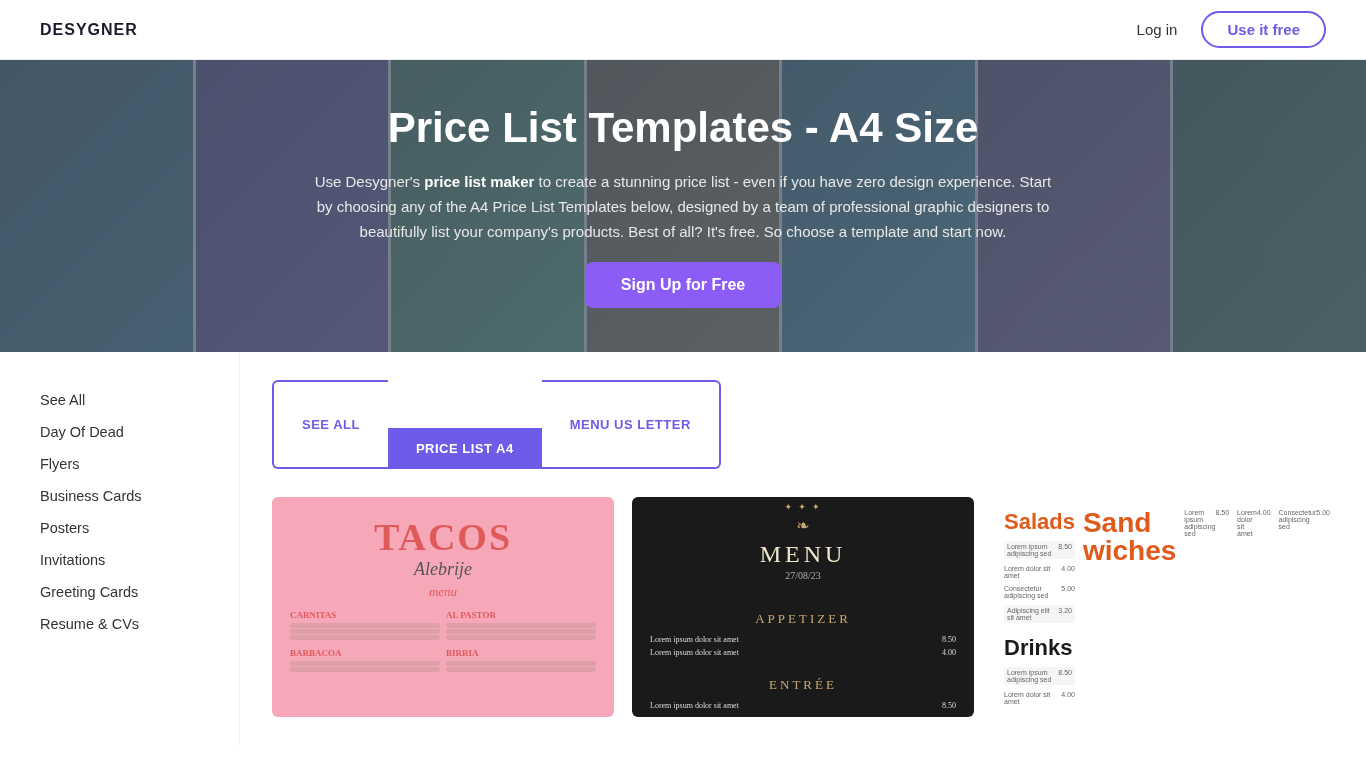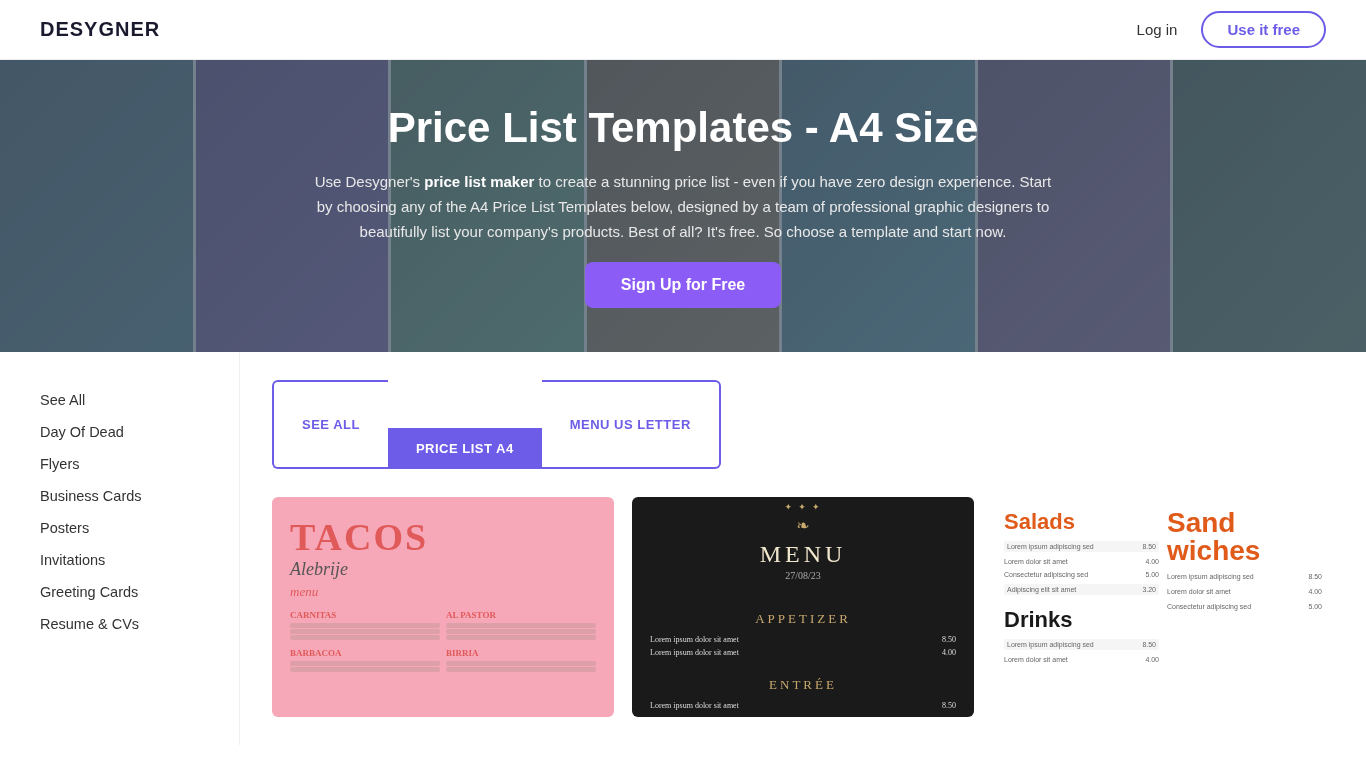--- a/index.html
+++ b/index.html
@@ -11,21 +11,21 @@
       align-items: center;
       justify-content: space-between;
       padding: 0 40px;
       height: 60px;
       background: #fff;
       border-bottom: 1px solid #eee;
       position: relative;
       z-index: 10;
     }
     .navbar-logo {
-      font-size: 20px;
+      font-size: 16px;
       font-weight: 900;
       color: #1a1a2e;
       letter-spacing: 1px;
     }
     .navbar-actions {
       display: flex;
       align-items: center;
       gap: 24px;
     }
     .nav-login {
@@ -182,21 +182,21 @@
       height: 220px;
       cursor: pointer;
       position: relative;
     }
 
     
     .card-tacos {
       background: #f7a8b8;
       display: flex;
       flex-direction: column;
-      align-items: flex-start;
+      align-items: center;
       padding: 18px;
       font-family: Georgia, serif;
     }
     .card-tacos .big-title {
       font-size: 38px;
       font-weight: 900;
       color: #e05a5a;
       text-transform: uppercase;
       letter-spacing: 2px;
     }
@@ -301,21 +301,21 @@
       padding: 12px;
       gap: 8px;
     }
     .card-salads .col-left {
       display: flex;
       flex-direction: column;
       gap: 6px;
     }
     .card-salads .col-right {
       display: flex;
-      flex-direction: column;
+      flex-direction: row;
       gap: 8px;
     }
     .salad-section-title {
       font-size: 22px;
       font-weight: 700;
       color: #e05a1a;
     }
     .drinks-title {
       font-size: 22px;
       font-weight: 700;

